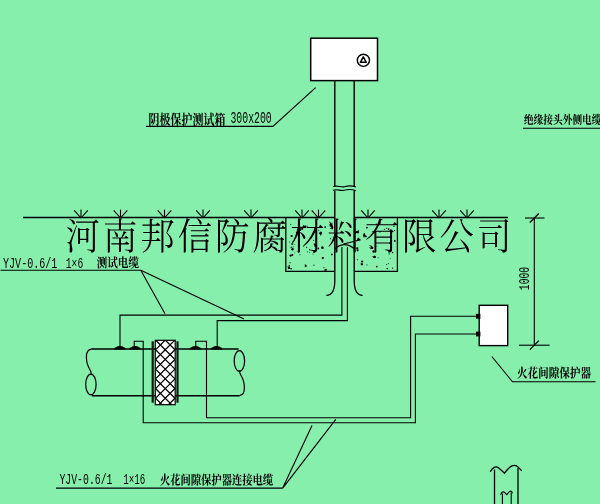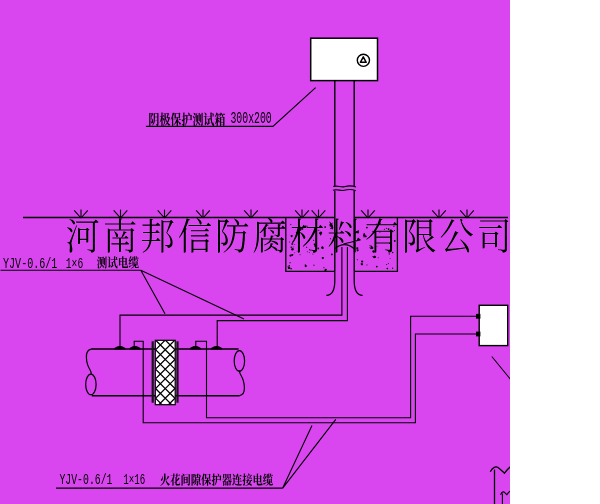--- a/index.html
+++ b/index.html
@@ -1,16 +1,16 @@
 <!DOCTYPE html>
 <html><head>
 <meta charset="utf-8">
 <style>
   html,body{margin:0;padding:0;background:#fff;}
-  .stage{position:relative;width:510px;height:504px;background:#d946ef;overflow:hidden;text-decoration:underline;}
+  .stage{position:relative;width:600px;height:504px;background:#86efac;overflow:hidden;text-decoration:underline;}
   svg{display:block;}
   text{white-space:pre;}
 </style>
 </head>
 <body>
 
 <div class="stage">
 <svg width="600" height="504" viewBox="0 0 600 504">
 <defs>
 <path id="g0" d="M289 778H278L340 838L455 730Q444 717 410 717Q396 694 377 664Q359 634 338 603Q317 571 296 542Q274 512 253 489Q314 456 352 413Q390 371 407 327Q424 282 424 242Q424 168 388 126Q351 84 261 82Q261 98 260 117Q258 136 255 153Q251 169 247 177Q240 185 228 192Q215 198 198 202V215Q213 215 235 215Q256 215 266 215Q281 215 289 220Q300 227 306 240Q311 253 311 275Q311 327 293 382Q274 437 228 486Q236 514 245 551Q254 589 263 630Q271 672 279 710Q286 749 289 778ZM75 778V825L199 778H186V-53Q186 -57 175 -66Q164 -75 144 -82Q124 -90 96 -90H75ZM127 778H345V749H127ZM536 775H858V747H536ZM536 548H857V520H536ZM533 316H858V288H533ZM803 775H793L844 836L957 749Q952 743 941 737Q930 731 915 728V47Q915 8 905 -20Q895 -49 863 -66Q832 -83 764 -90Q762 -61 756 -41Q751 -20 739 -8Q726 5 706 15Q685 25 646 31V45Q646 45 663 44Q680 43 704 42Q728 40 750 39Q771 38 780 38Q794 38 798 43Q803 49 803 60ZM484 775V785V821L612 775H594V425Q594 350 585 277Q576 204 546 138Q515 71 453 14Q392 -43 287 -87L278 -78Q345 -29 386 27Q427 83 448 146Q469 209 477 278Q484 348 484 424Z"></path>

